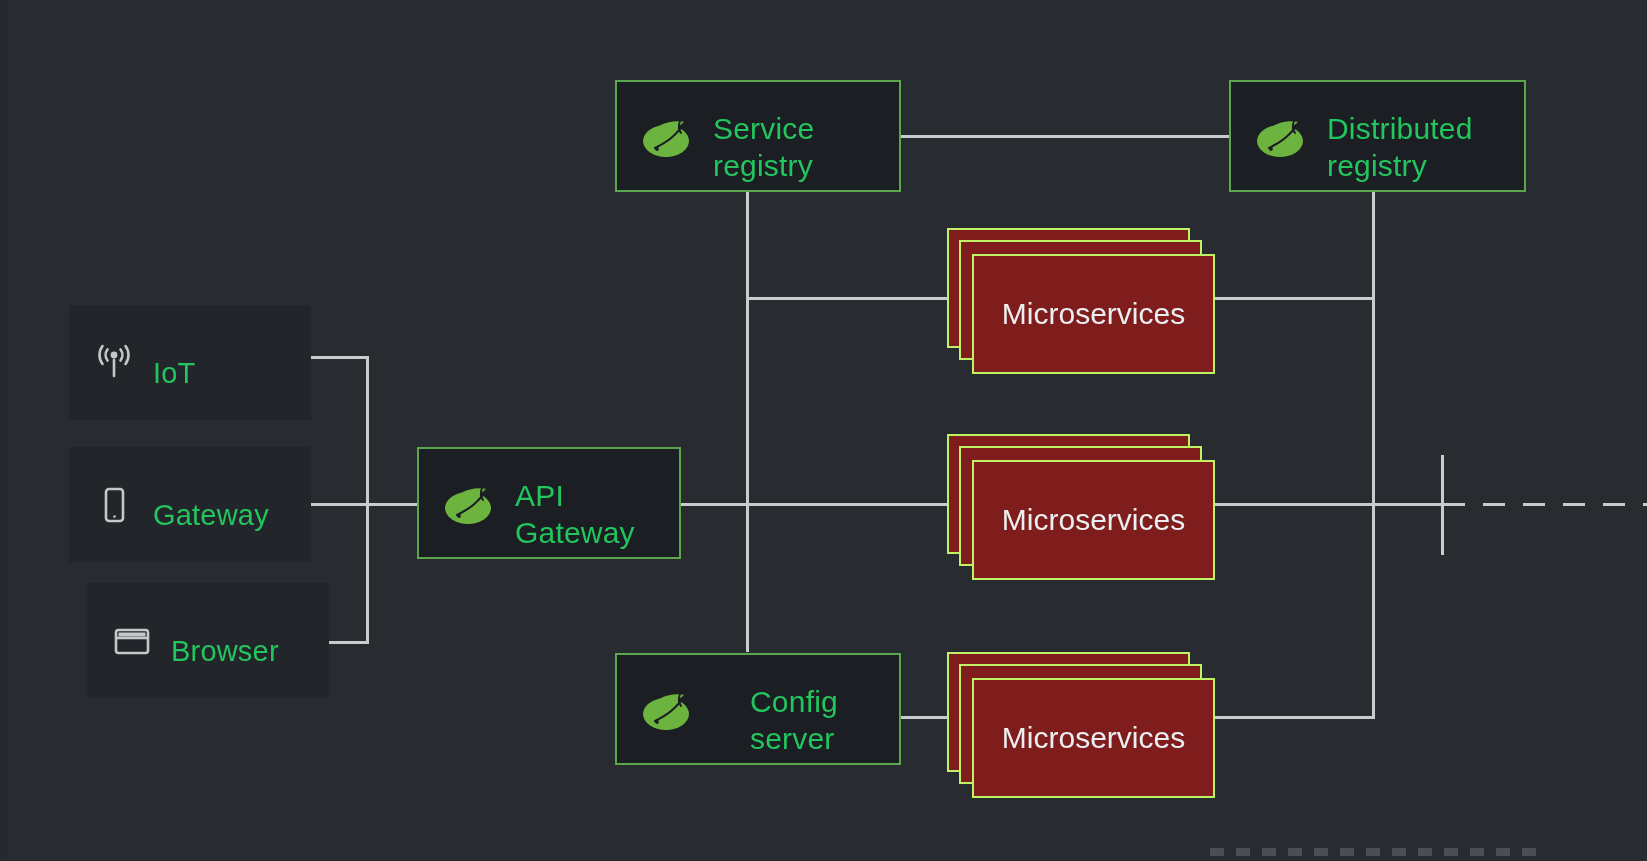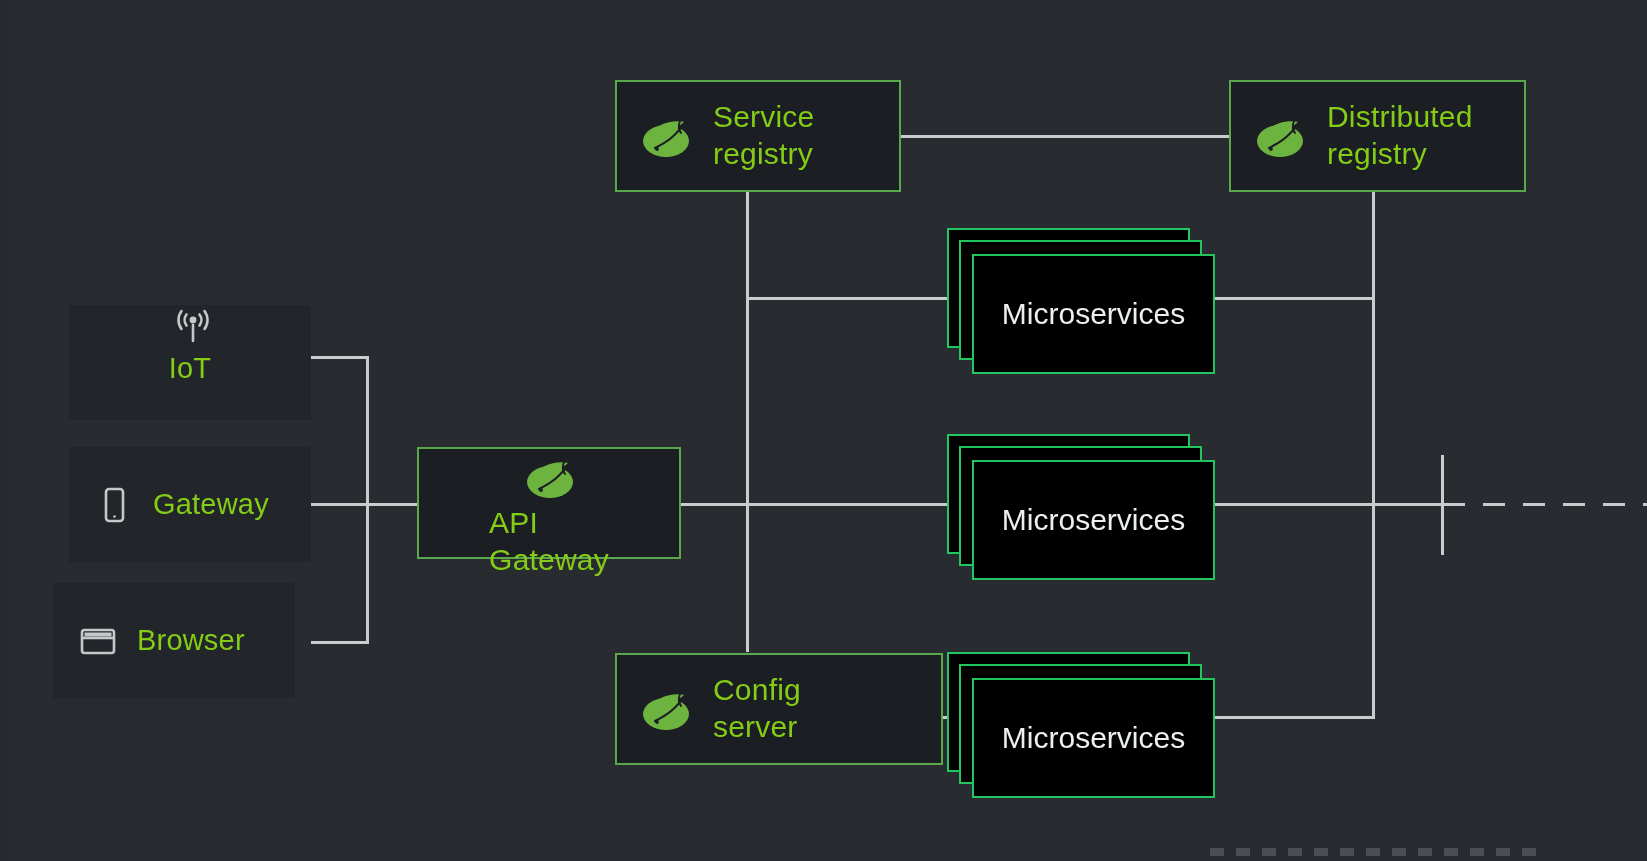--- a/index.html
+++ b/index.html
@@ -47,25 +47,26 @@
   }
   .box.green {
     border: 2px solid #5aa84b;
     background: #1b1e22;
   }
   .box.plain {
     background: #222529;
     border: none;
   }
   .box .label {
-    color: #84cc16;
+    color: #22c55e;
     font-size: 30px;
     line-height: 1.22;
     white-space: pre-line;
     letter-spacing: 0.2px;
+    margin-top: 23px;
   }
   .box.plain .label { font-size: 29px; }
 
   
   .leaf {
     width: 56px; height: 56px;
     margin-left: 22px;
     margin-right: 18px;
     flex: 0 0 auto;
   }
@@ -76,22 +77,22 @@
     flex: 0 0 auto;
     color: #c5c8ca;
   }
   
   .stack {
     position: absolute;
   }
   .stack .sheet {
     position: absolute;
     box-sizing: border-box;
-    border: 2px solid #22c55e;
-    background: #000000;
+    border: 2px solid #bef264;
+    background: #7f1d1d;
   }
   .stack .sheet.front {
     display: flex;
     align-items: center;
     justify-content: center;
   }
   .stack .sheet.front .label {
     color: #eceff1;
     font-size: 30px;
   }
@@ -133,21 +134,21 @@
   <div class="line h" style="left:311px; top:641px; width:58px;"></div>
 
   <div class="line h" style="left:311px; top:503px; width:1132px;"></div>
 
   <div class="dash" style="left:1443px; top:503px; width:204px;"></div>
 
   <div class="line v" style="left:1441px; top:455px; height:100px;"></div>
 
   <div class="line h" style="left:899px; top:716px; width:72px;"></div>
 
-  <div class="box plain" style="left:69px; top:305px; width:242px; height:115px;flex-direction:column;">
+  <div class="box plain" style="left:69px; top:305px; width:242px; height:115px;">
     <span class="cli-icon">
       <svg viewBox="0 0 46 46" width="46" height="46" fill="none" stroke="currentColor" stroke-width="2.6" stroke-linecap="round">
         <line x1="23" y1="20" x2="23" y2="36"></line>
         <circle cx="23" cy="15" r="3.4" fill="currentColor" stroke="none"></circle>
         <path d="M16.5 9.5a9 9 0 0 0 0 11"></path>
         <path d="M29.5 9.5a9 9 0 0 1 0 11"></path>
         <path d="M11.5 6a15 15 0 0 0 0 18"></path>
         <path d="M34.5 6a15 15 0 0 1 0 18"></path>
       </svg>
     </span>
@@ -157,21 +158,21 @@
   <div class="box plain" style="left:69px; top:447px; width:242px; height:115px;">
     <span class="cli-icon">
       <svg viewBox="0 0 46 46" width="46" height="46" fill="none" stroke="currentColor" stroke-width="2.6">
         <rect x="15" y="7" width="17" height="32" rx="3"></rect>
         <circle cx="23.5" cy="34.5" r="1.3" fill="currentColor" stroke="none"></circle>
       </svg>
     </span>
     <span class="label">Gateway</span>
   </div>
 
-  <div class="box plain" style="left:53px; top:583px; width:242px; height:115px;">
+  <div class="box plain" style="left:87px; top:583px; width:242px; height:115px;">
     <span class="cli-icon">
       <svg viewBox="0 0 46 46" width="46" height="46" fill="none" stroke="currentColor" stroke-width="2.6">
         <rect x="7" y="12" width="32" height="23" rx="2.5"></rect>
         <path d="M7 20h32" stroke-width="2.6"></path>
         <rect x="9.5" y="14.5" width="27" height="4" fill="currentColor" stroke="none"></rect>
       </svg>
     </span>
     <span class="label">Browser</span>
   </div>
 
@@ -196,35 +197,35 @@
         <path d="M10 30c4-12 20-19 36-16-6 3-9 7-11 12-3 7-10 11-18 9-3-1-5-3-7-5z" fill="#6db33f"></path>
         <path d="M46 14c-9 14-18 20-30 26" fill="none" stroke="#1b1e22" stroke-width="2.2" stroke-linecap="round"></path>
         <path d="M41 13c-2 5-1 9 1 12" fill="none" stroke="#1b1e22" stroke-width="2" stroke-linecap="round"></path>
         <circle cx="18" cy="41" r="1.9" fill="#1b1e22"></circle>
       </svg>
     </span>
     <span class="label">Distributed
 registry</span>
   </div>
 
-  <div class="box green" style="left:417px; top:447px; width:264px; height:112px;flex-direction:column;">
+  <div class="box green" style="left:417px; top:447px; width:264px; height:112px;">
     <span class="leaf">
       <svg viewBox="0 0 56 56" width="56" height="56">
         <ellipse cx="27" cy="33" rx="23" ry="16" fill="#6db33f"></ellipse>
         <path d="M10 30c4-12 20-19 36-16-6 3-9 7-11 12-3 7-10 11-18 9-3-1-5-3-7-5z" fill="#6db33f"></path>
         <path d="M46 14c-9 14-18 20-30 26" fill="none" stroke="#1b1e22" stroke-width="2.2" stroke-linecap="round"></path>
         <path d="M41 13c-2 5-1 9 1 12" fill="none" stroke="#1b1e22" stroke-width="2" stroke-linecap="round"></path>
         <circle cx="18" cy="41" r="1.9" fill="#1b1e22"></circle>
       </svg>
     </span>
     <span class="label">API
 Gateway</span>
   </div>
 
-  <div class="box green" style="left:615px; top:653px; width:328px; height:112px;">
+  <div class="box green" style="left:615px; top:653px; width:286px; height:112px;gap:37px;">
     <span class="leaf">
       <svg viewBox="0 0 56 56" width="56" height="56">
         <ellipse cx="27" cy="33" rx="23" ry="16" fill="#6db33f"></ellipse>
         <path d="M10 30c4-12 20-19 36-16-6 3-9 7-11 12-3 7-10 11-18 9-3-1-5-3-7-5z" fill="#6db33f"></path>
         <path d="M46 14c-9 14-18 20-30 26" fill="none" stroke="#1b1e22" stroke-width="2.2" stroke-linecap="round"></path>
         <path d="M41 13c-2 5-1 9 1 12" fill="none" stroke="#1b1e22" stroke-width="2" stroke-linecap="round"></path>
         <circle cx="18" cy="41" r="1.9" fill="#1b1e22"></circle>
       </svg>
     </span>
     <span class="label">Config

